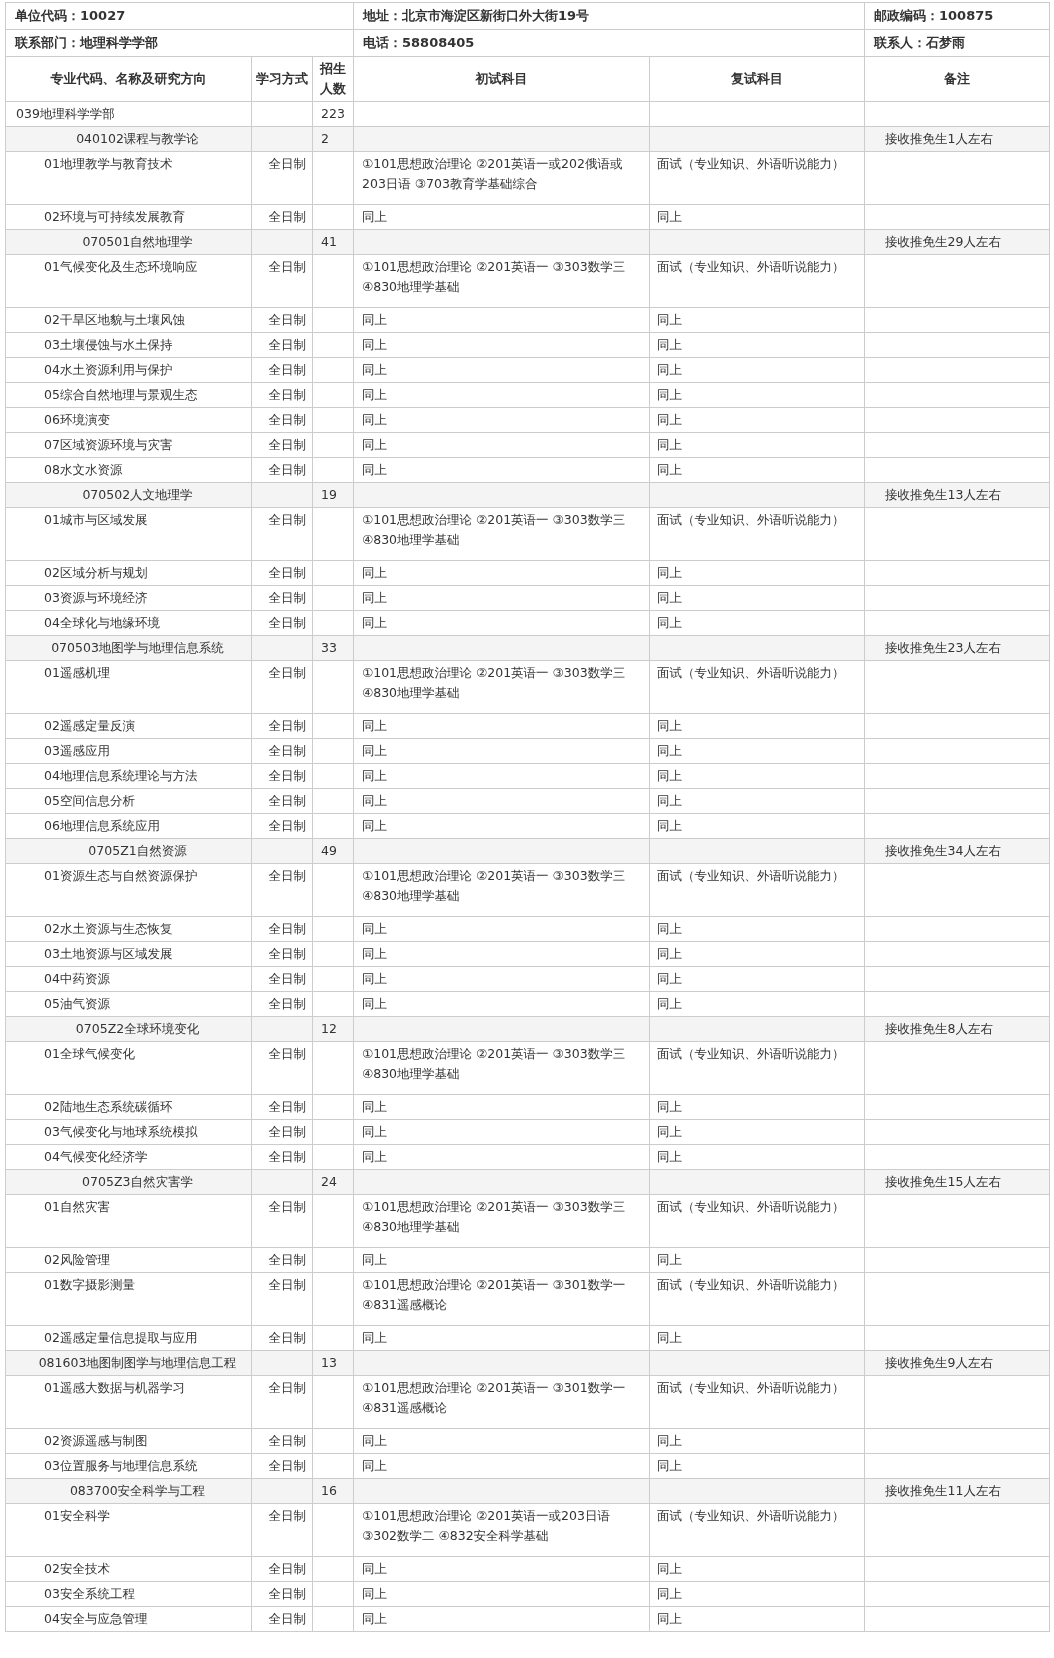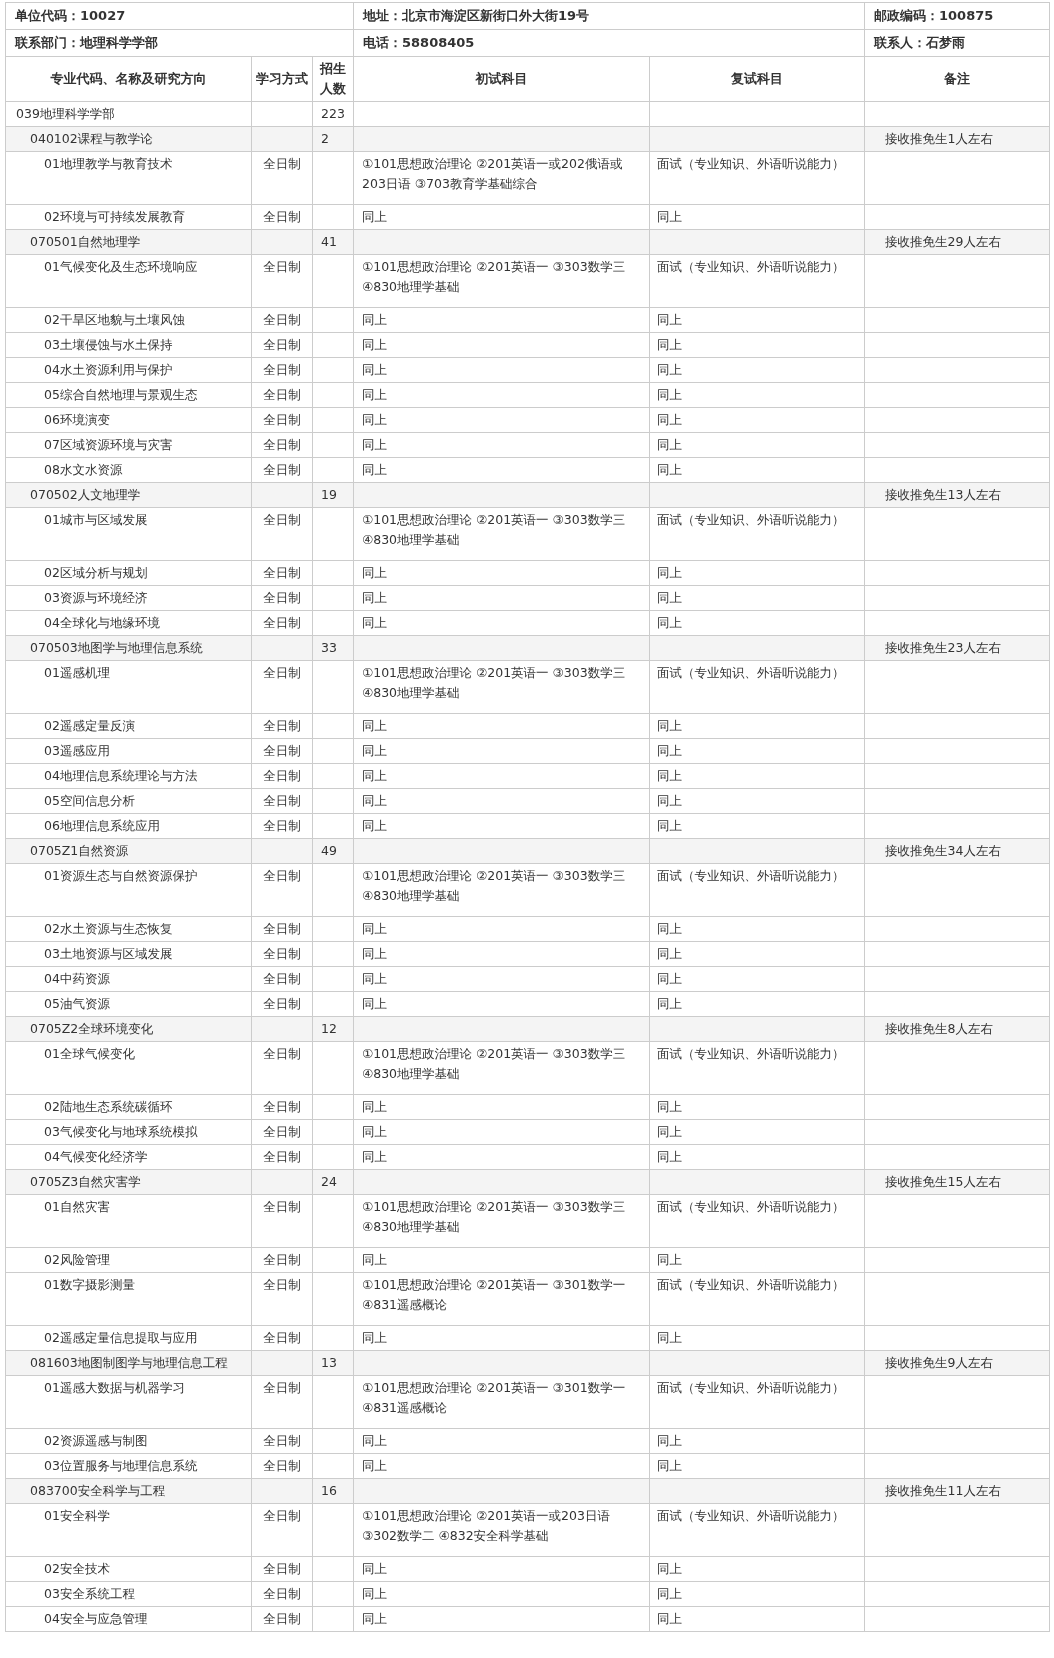--- a/index.html
+++ b/index.html
@@ -32,23 +32,23 @@
     text-align:center;
     vertical-align:middle;
     height:36px;
     padding:2px 3px;
   }
   tbody tr{height:25px;}
   tr.info,tr.head{height:auto;}
   .shaded{background:#f4f4f4;}
   .tall .c-exam,.tall .c-name,.tall .c-mode,.tall .c-exam2{padding-bottom:10px;}
   .c-name{padding-left:10px;}
-  .c-name.ind1{padding-left:24px;}
+  .c-name.ind1{padding-left:24px;text-align:center;}
   .c-name.ind2{padding-left:38px;}
-  .c-mode{text-align:center;}
+  .c-mode{text-align:right;}
   .c-quota{padding-left:8px;padding-right:2px;}
   .c-exam{padding-left:8px;padding-right:6px;}
   .c-exam2{padding-left:7px;padding-right:3px;}
   .c-note{padding-left:20px;padding-right:2px;}
 </style>
 </head>
 <body>
 
 <div class="wrap">
   <table>

